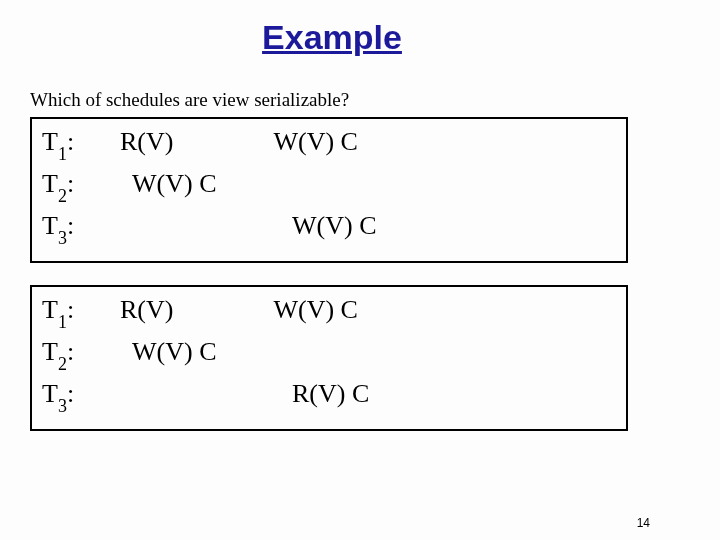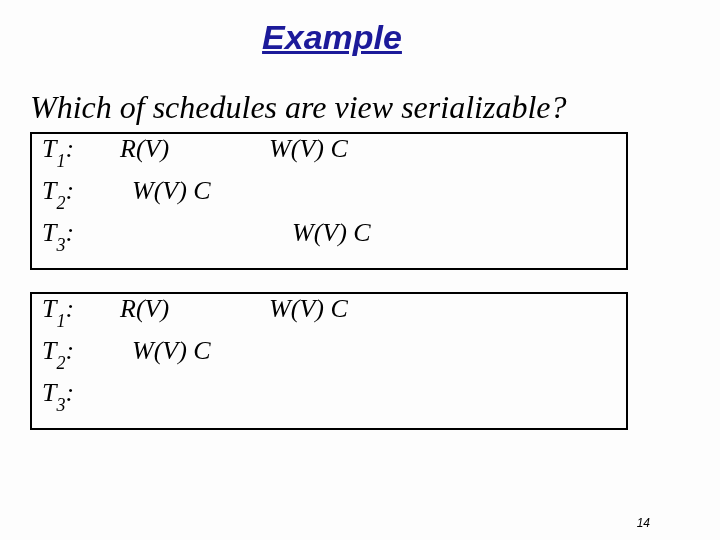--- a/index.html
+++ b/index.html
@@ -10,42 +10,41 @@
     background: #fdfdfd;
     font-family: Georgia, 'Times New Roman', serif;
     color: #000;
     position: relative;
   }
   .slide {
     width: 664px;
     height: 540px;
     position: relative;
     box-sizing: border-box;
-    font-style: italic;
   }
   .title {
     text-align: center;
     font-family: 'Comic Sans MS', 'Comic Sans', cursive, sans-serif;
     font-weight: bold;
     font-size: 34px;
     color: #1c1a9a;
     text-decoration: underline;
     padding-top: 18px;
     padding-bottom: 10px;
   }
   .question {
-    font-size: 32px;
+    font-size: 19px;
     margin-left: 30px;
     margin-top: 22px;
     margin-bottom: 6px;
   }
   .sched-box {
     border: 2px solid #000;
     margin: 4px 36px 22px 30px;
-    padding: 0 0 8px 0;
+    padding: 8px 0 8px 0;
   }
   .row {
     display: flex;
     align-items: baseline;
     height: 42px;
     font-size: 26px;
   }
   .tcell {
     width: 50px;
     padding-left: 10px;
@@ -116,17 +115,18 @@
     <div class="row">
       <span class="tcell">
         <span>T</span><span class="sub">2</span><span>:</span>
       </span>
       <span class="op c2">W(V) C</span>
     </div>
     <div class="row">
       <span class="tcell">
         <span>T</span><span class="sub">3</span><span>:</span>
       </span>
+      <span class="op c4">R(V) C</span>
     </div>
   </div>
 
   <div class="pagenum">14</div>
 </div>
 
 </body></html>

